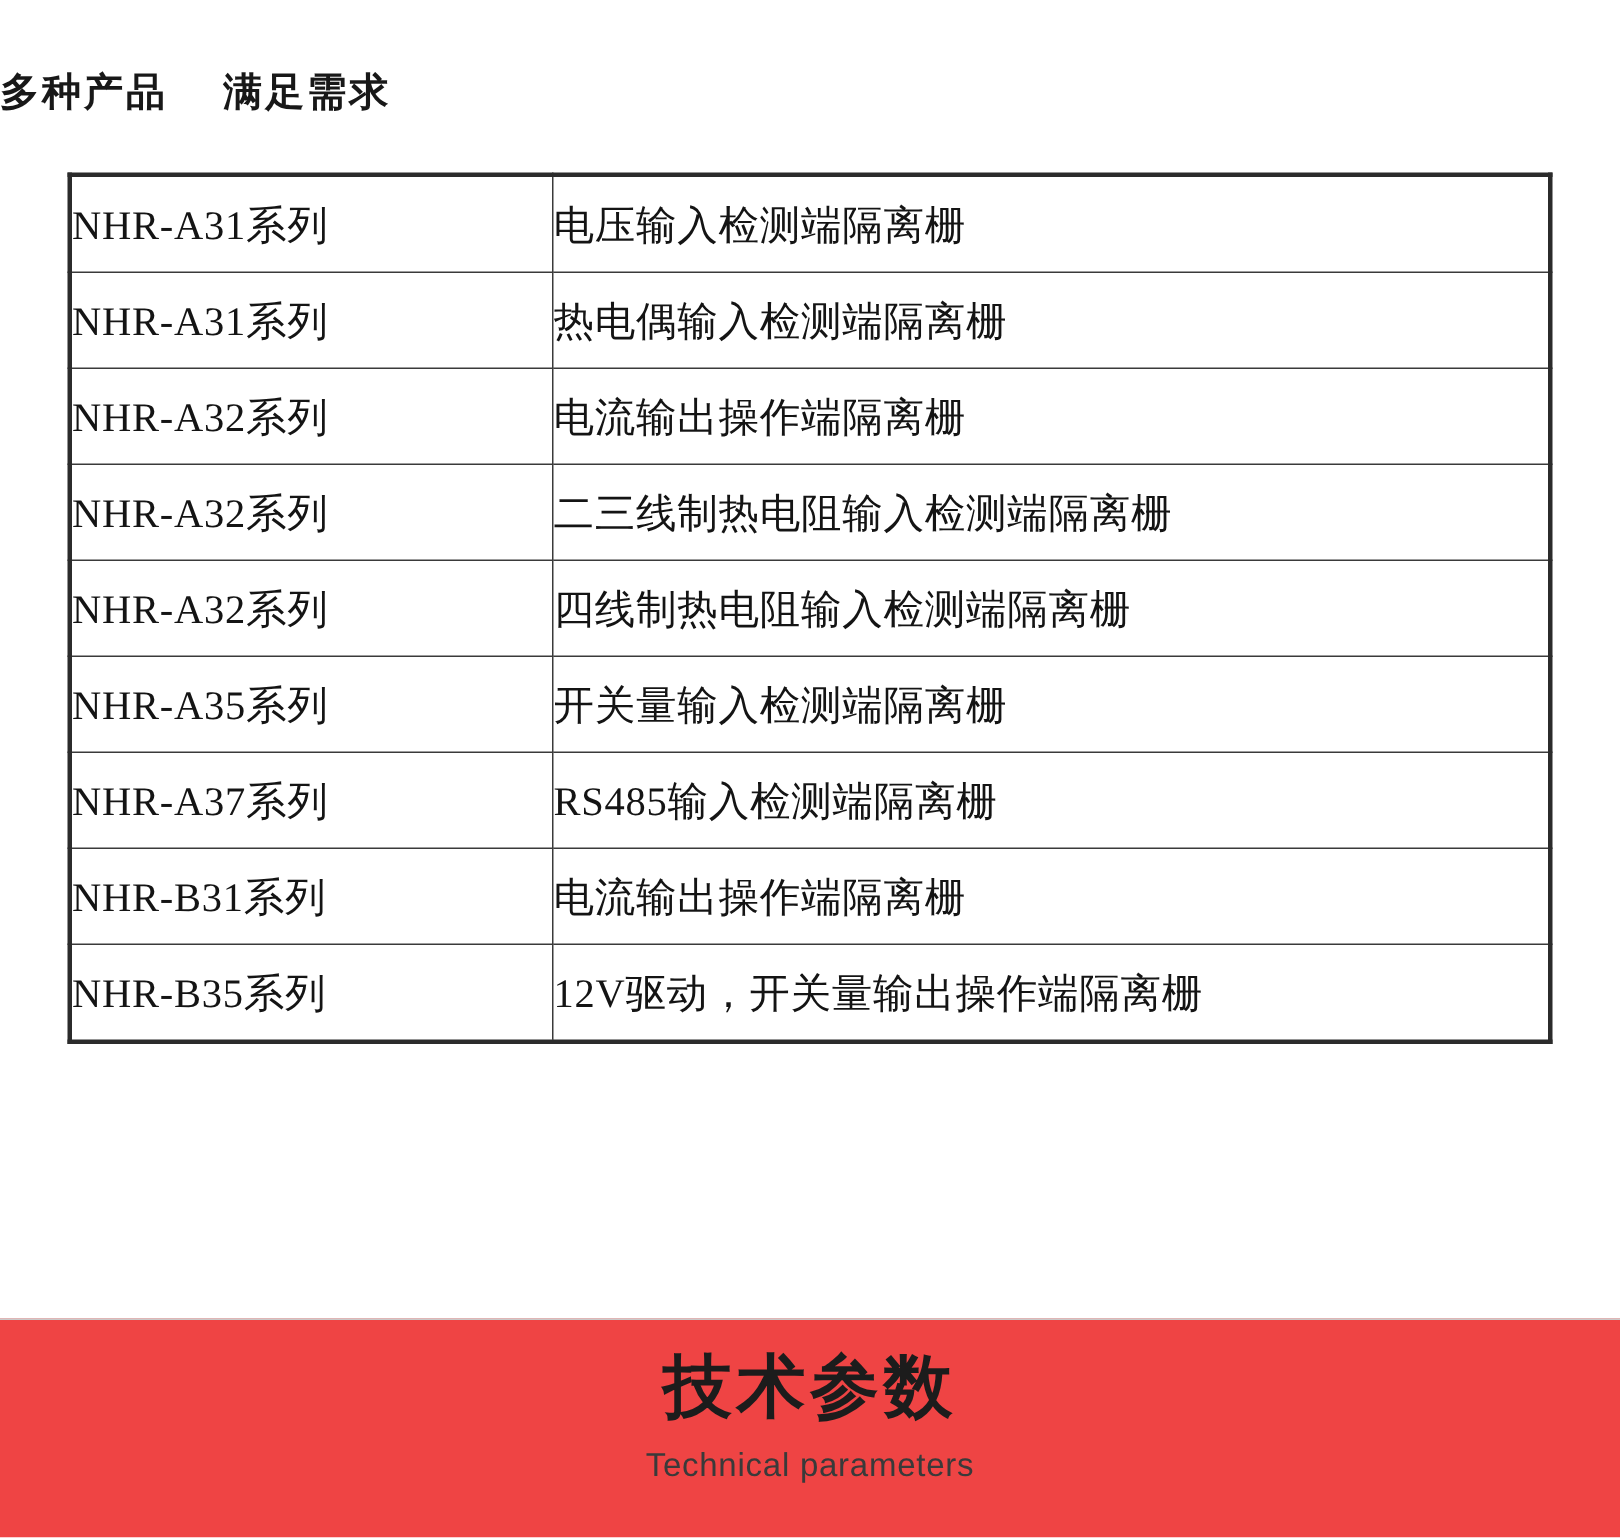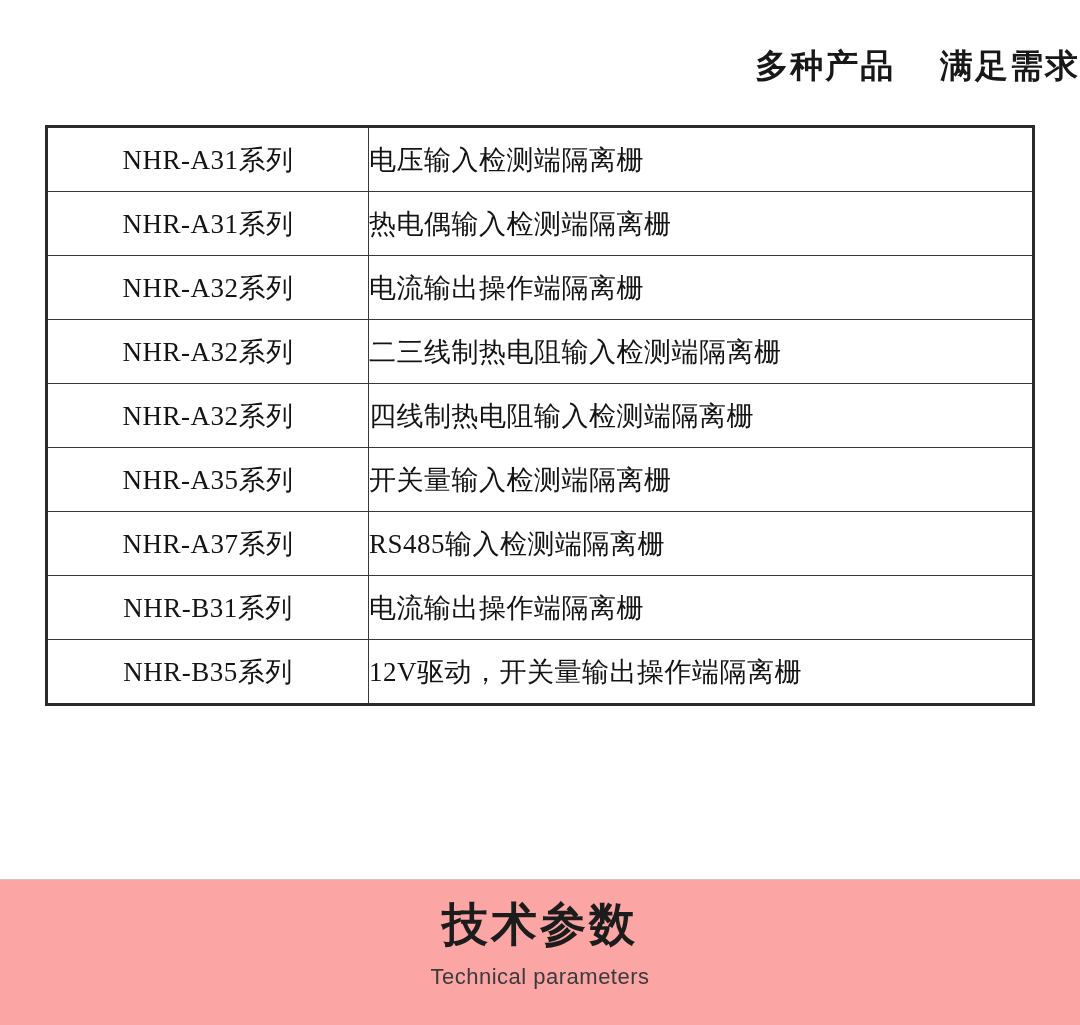--- a/index.html
+++ b/index.html
@@ -15,24 +15,24 @@
     position: relative;
     overflow: hidden;
   }
   .page {
     width: 1080px;
     height: 1025px;
     position: relative;
     background: #ffffff;
   }
   .title {
-    text-align: right;
+    text-align: left;
     font-family: "Liberation Sans", sans-serif;
     font-weight: bold;
-    font-size: 33px;
+    font-size: 26px;
     letter-spacing: 2px;
     color: #181818;
     padding-top: 44px;
     padding-bottom: 0;
     white-space: pre;
   }
   .table-wrap {
     margin: 36px auto 0 auto;
     width: 990px;
   }
@@ -46,35 +46,34 @@
     border: 1px solid #3a3a3a;
     height: 63px;
     font-size: 27px;
     font-family: "Liberation Serif", serif;
     color: #141414;
     padding: 0 0 0 0;
     vertical-align: middle;
   }
   td.model {
     width: 320px;
-    text-align: center;
     letter-spacing: 0.5px;
   }
   td.desc {
     padding-left: 34px;
     text-align: left;
     letter-spacing: 0.5px;
   }
   .footer-band {
     position: absolute;
     left: 0;
     bottom: 0;
     width: 1080px;
     height: 145px;
-    background: #fca5a5;
+    background: #ef4444;
     border-top: 1px solid #c9c9c9;
   }
   .footer-inner {
     text-align: center;
     padding-top: 20px;
   }
   .footer-title {
     font-family: "Liberation Sans", sans-serif;
     font-weight: bold;
     font-size: 46px;

